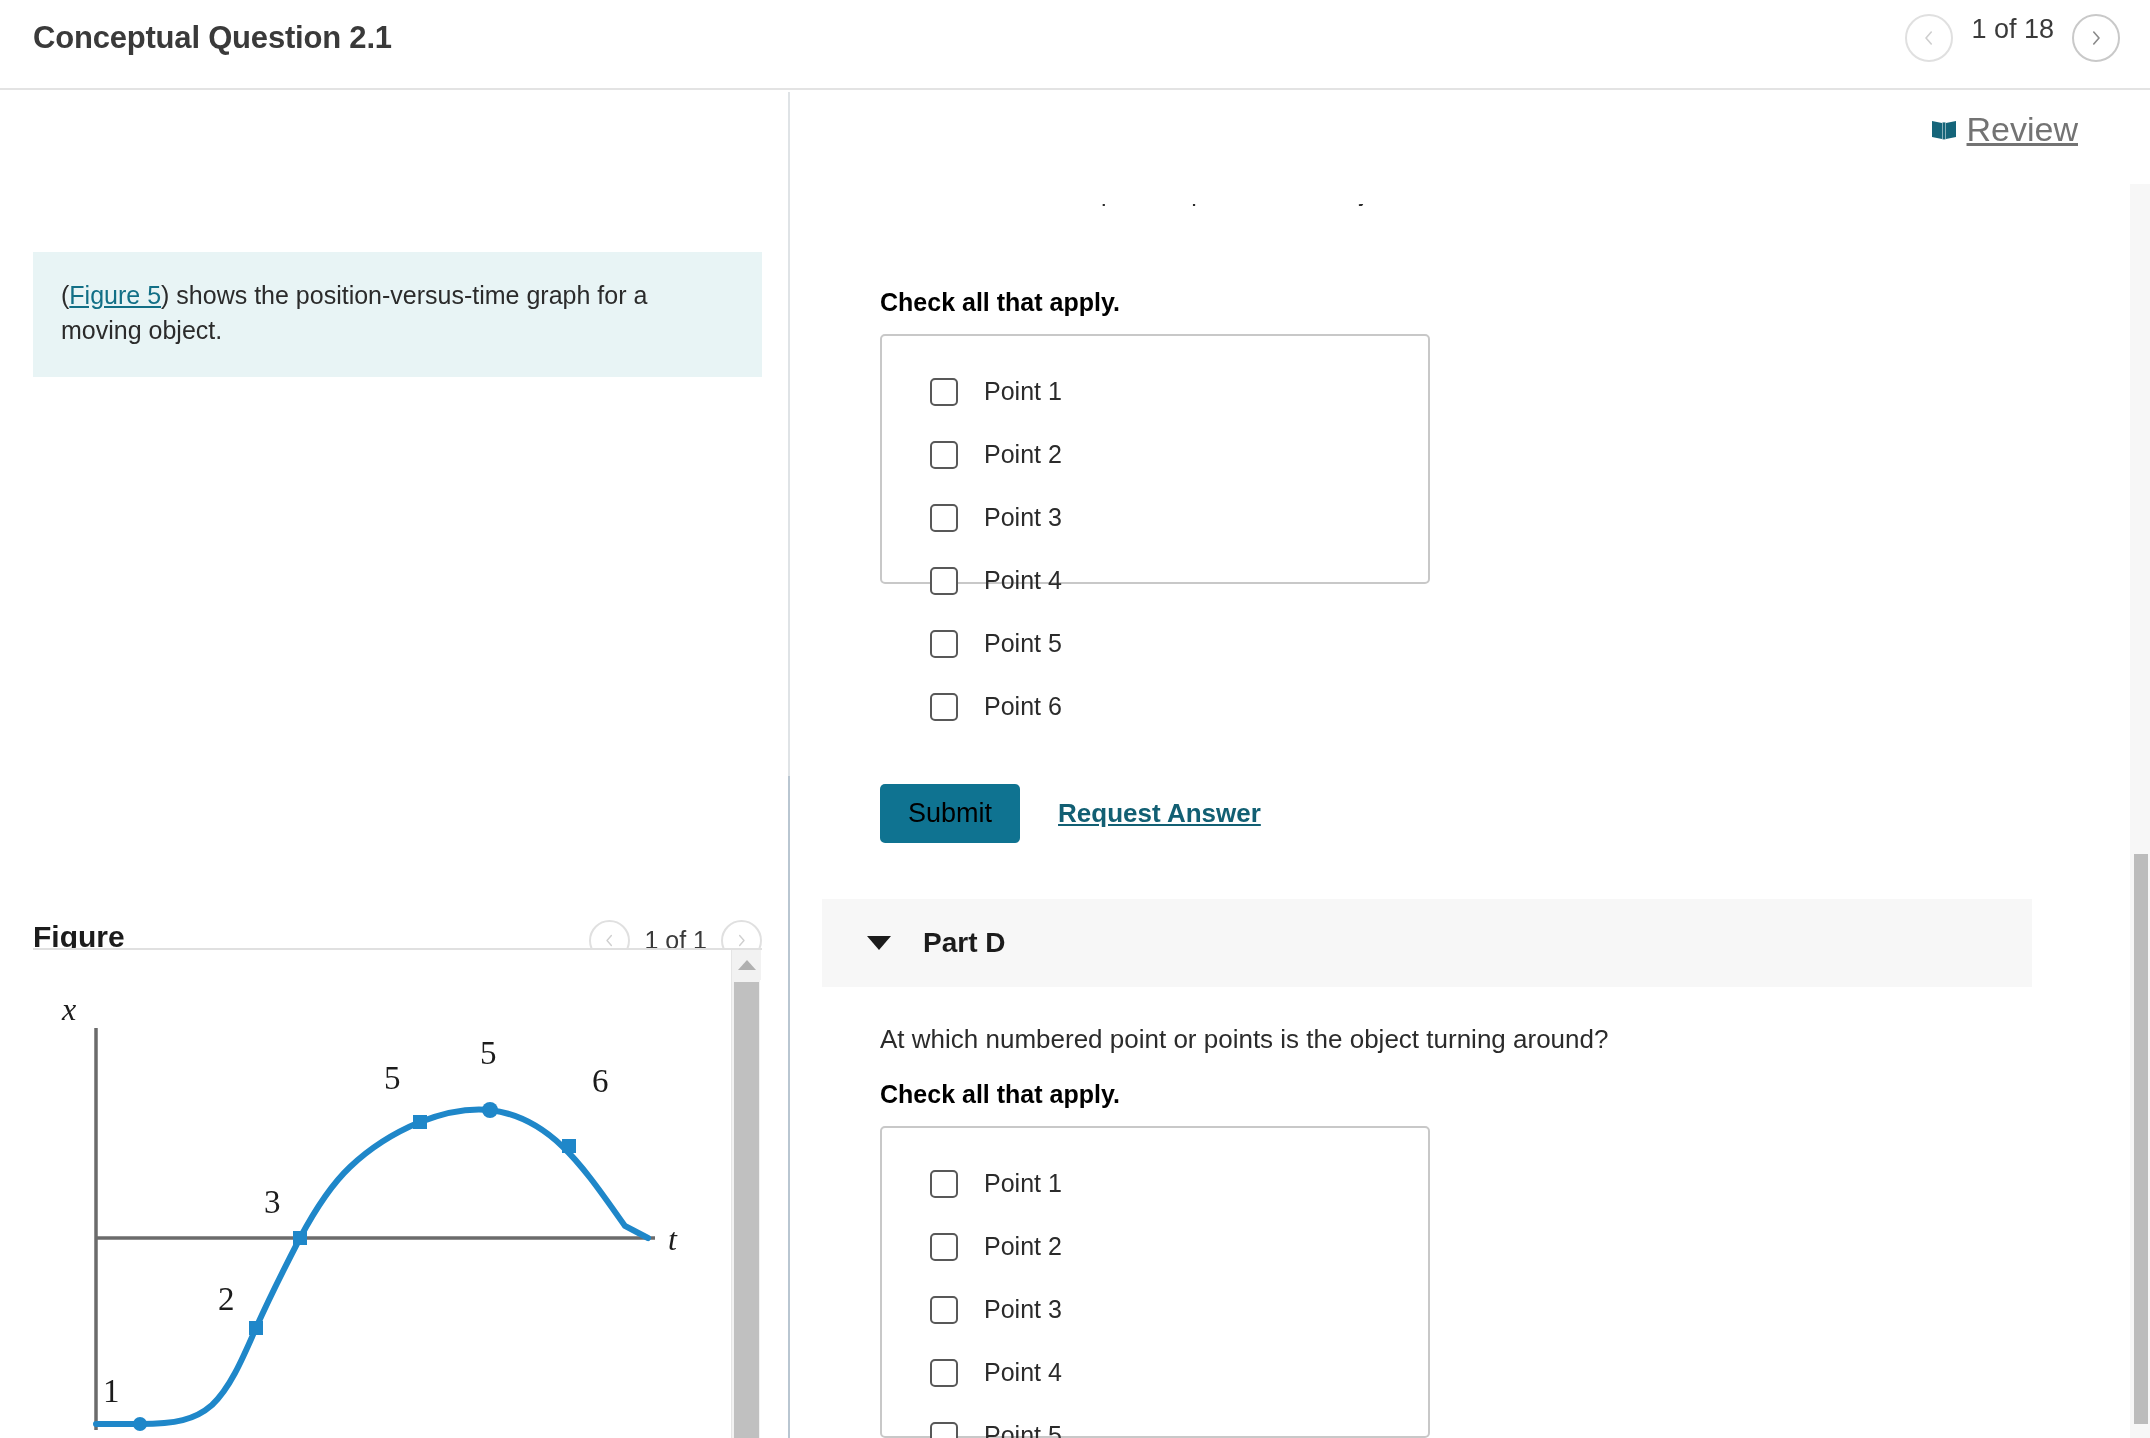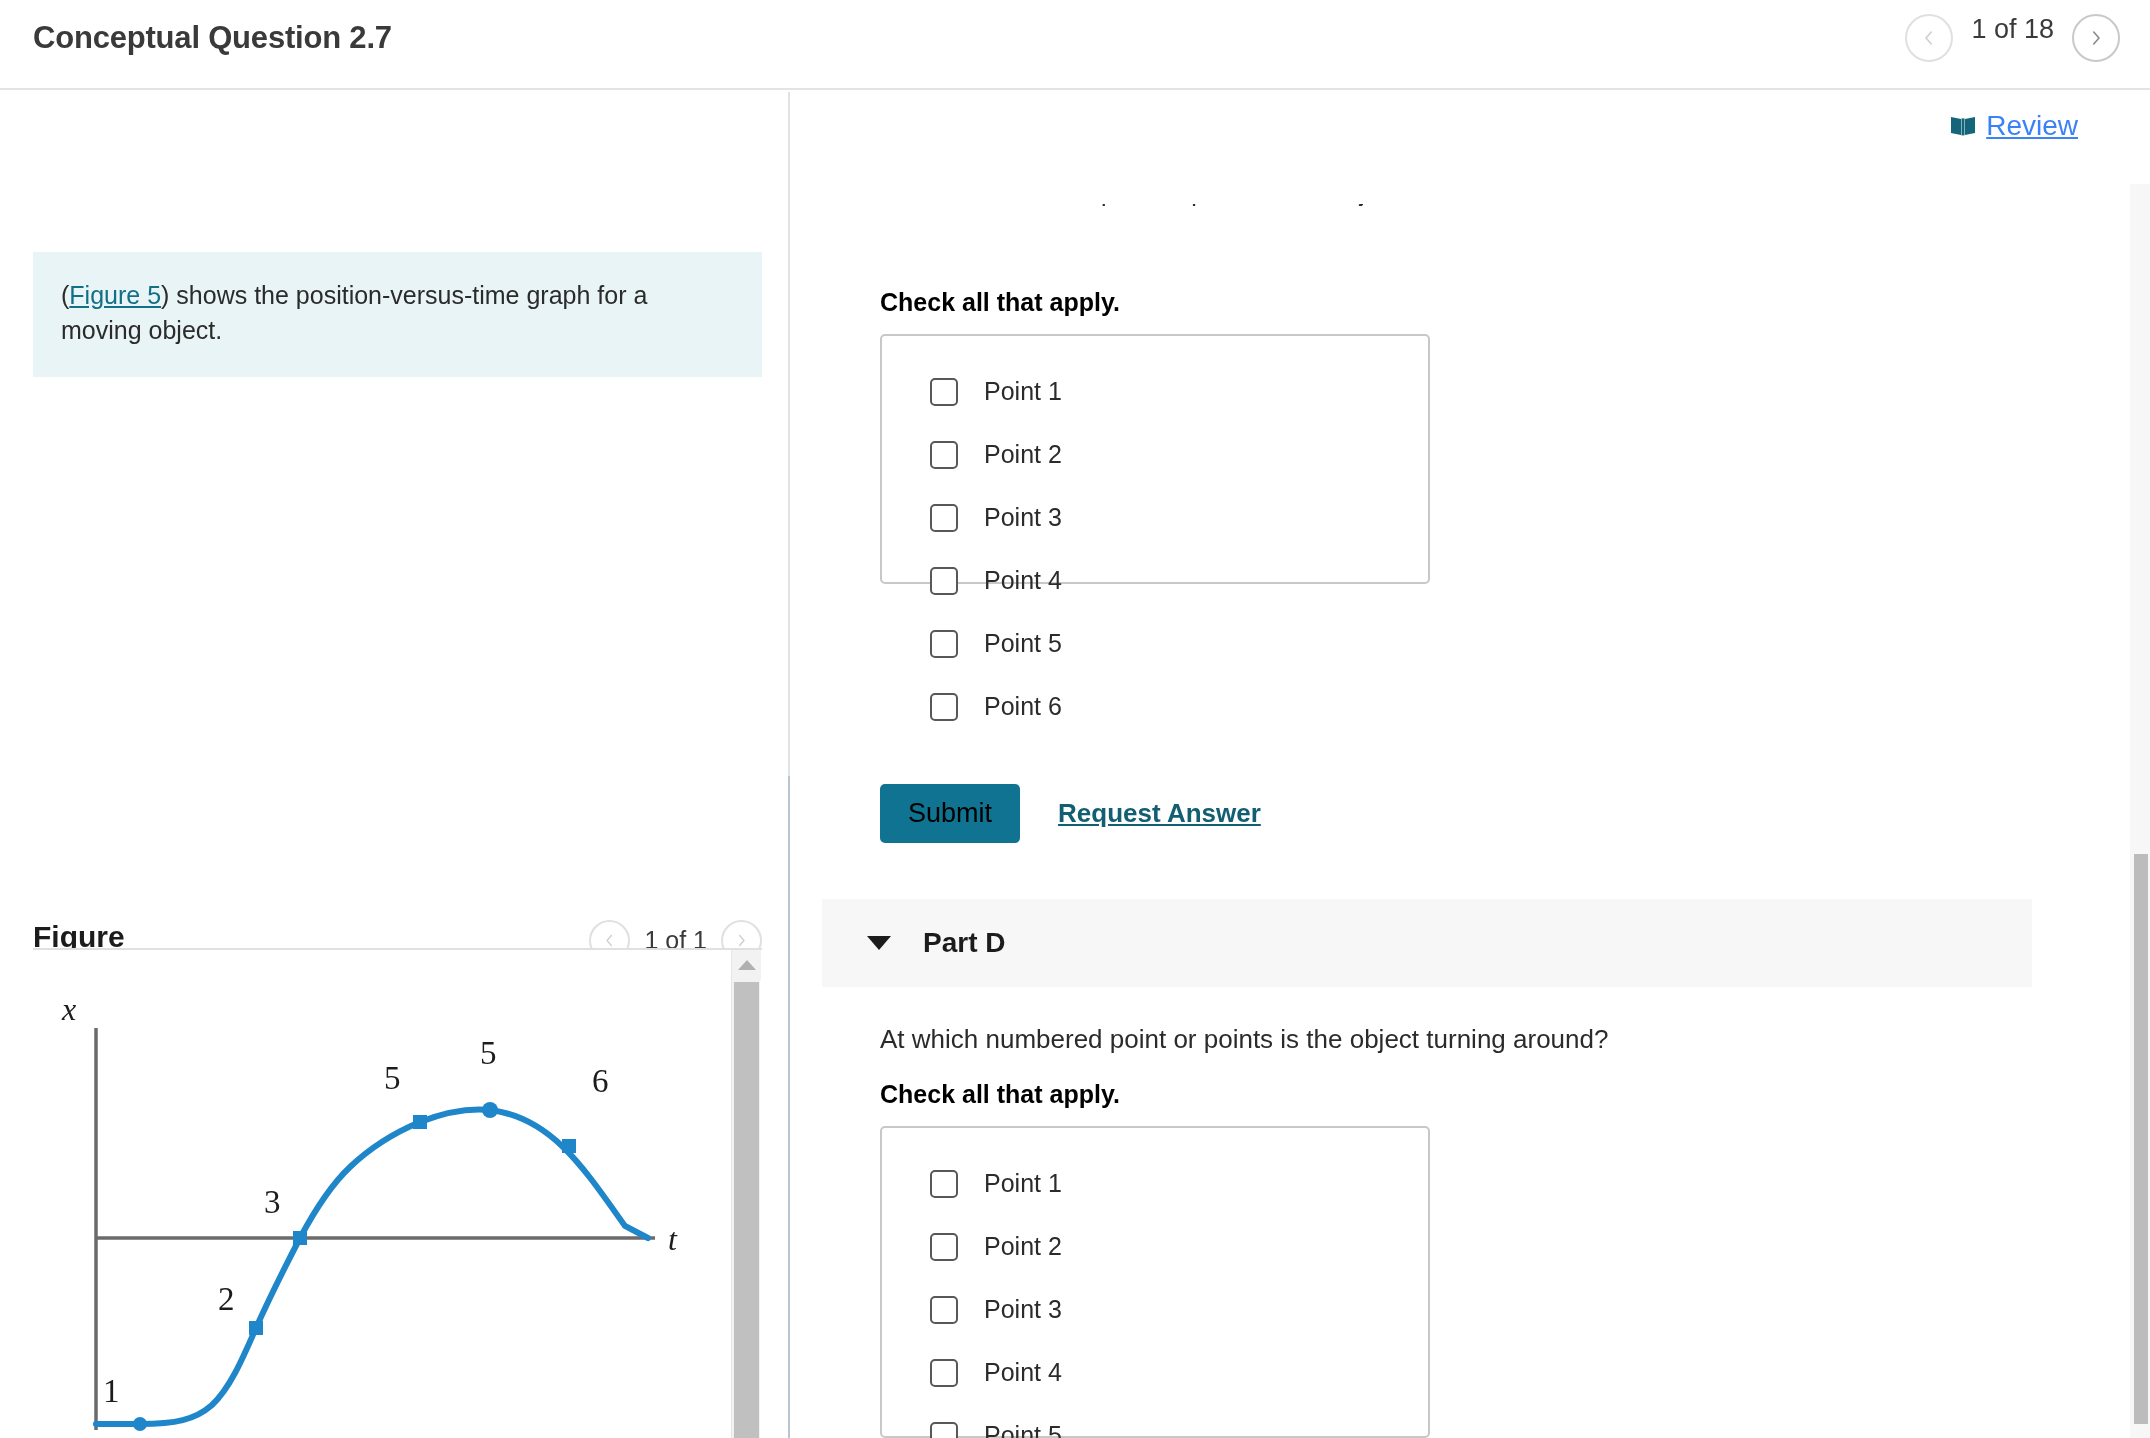--- a/index.html
+++ b/index.html
@@ -225,22 +225,22 @@
     position: absolute;
     right: 72px;
     top: 18px;
     display: flex;
     align-items: center;
     gap: 10px;
     cursor: pointer;
   }
   .book-icon { display: block; }
   .review-text {
-    font-size: 28px;
-    color: #3b82f6;
+    font-size: 34px;
+    color: #737373;
     text-decoration: underline;
   }
 
   .clipped-line {
     position: absolute;
     left: 90px;
     top: 112px;
     width: 800px;
     height: 30px;
     overflow: hidden;
@@ -373,21 +373,21 @@
     background: #bcbcbc;
     cursor: pointer;
   }
 </style>
 </head>
 <body>
 
 <div class="app">
 
   <div class="header">
-    <div class="header-title">Conceptual Question 2.7</div>
+    <div class="header-title">Conceptual Question 2.1</div>
 
     <div class="pager">
       <div class="circle-btn">
         <svg class="chev" viewBox="0 0 24 24">
           <path d="M15 4 L8 12 L15 20"></path>
         </svg>
       </div>
       <div class="pager-label">1 of 18</div>
       <div class="circle-btn enabled">
         <svg class="chev" viewBox="0 0 24 24">

